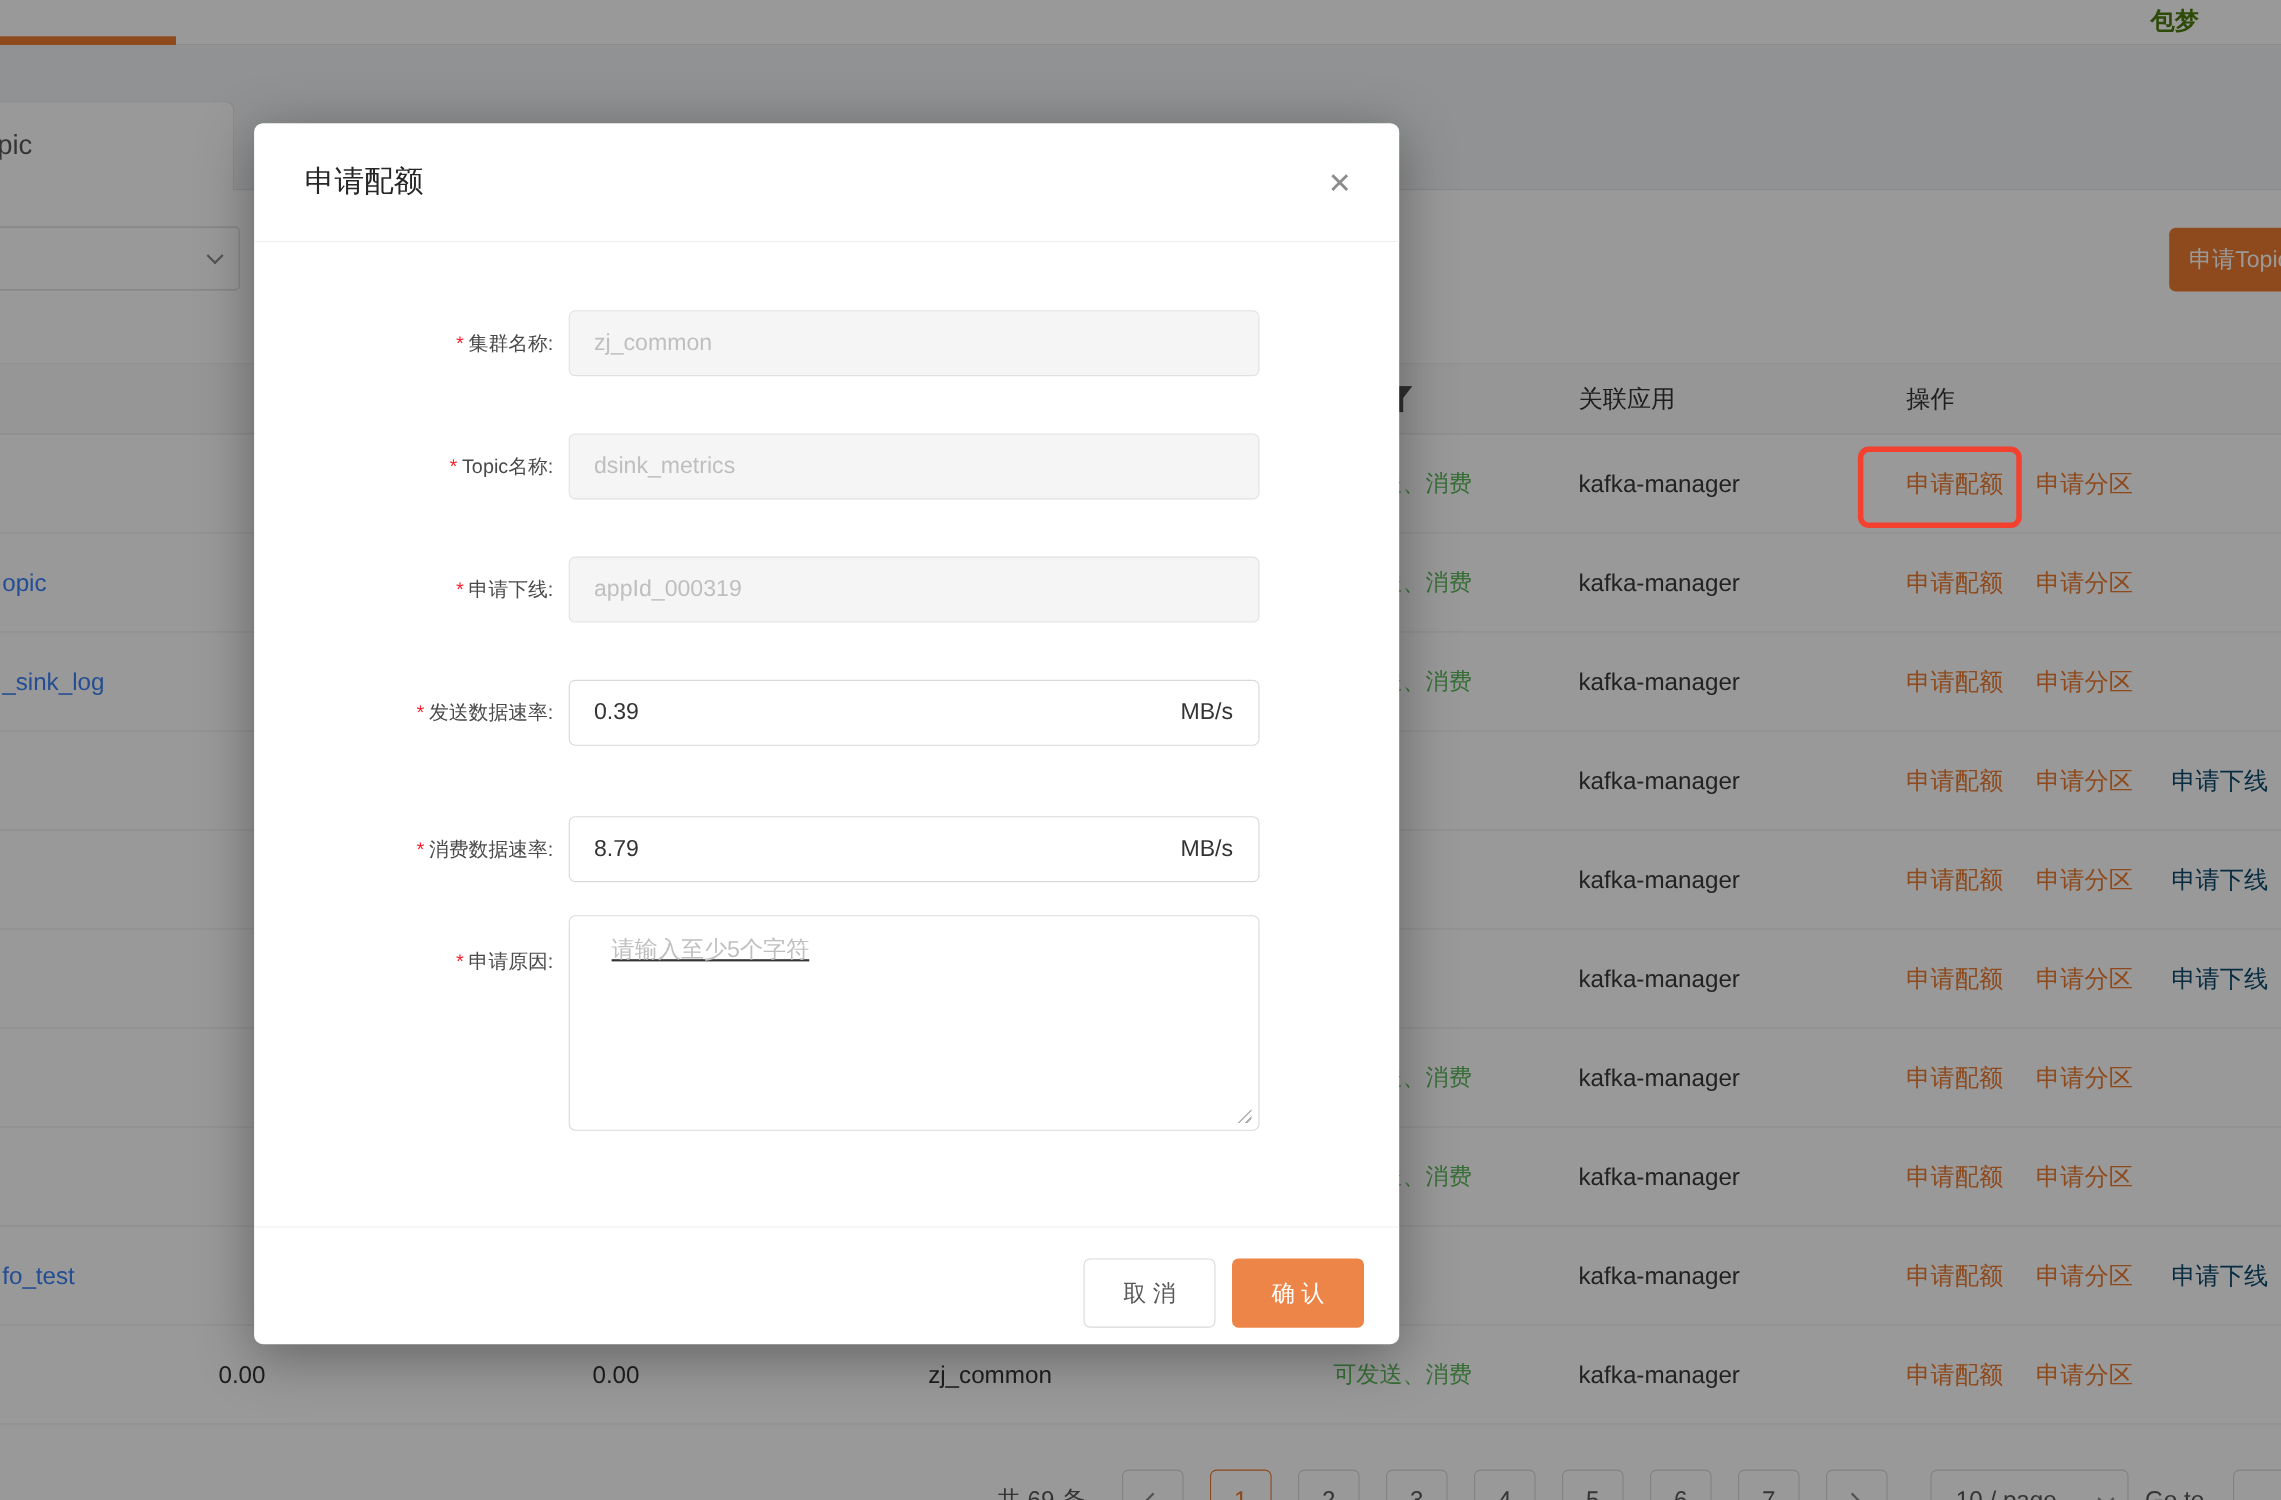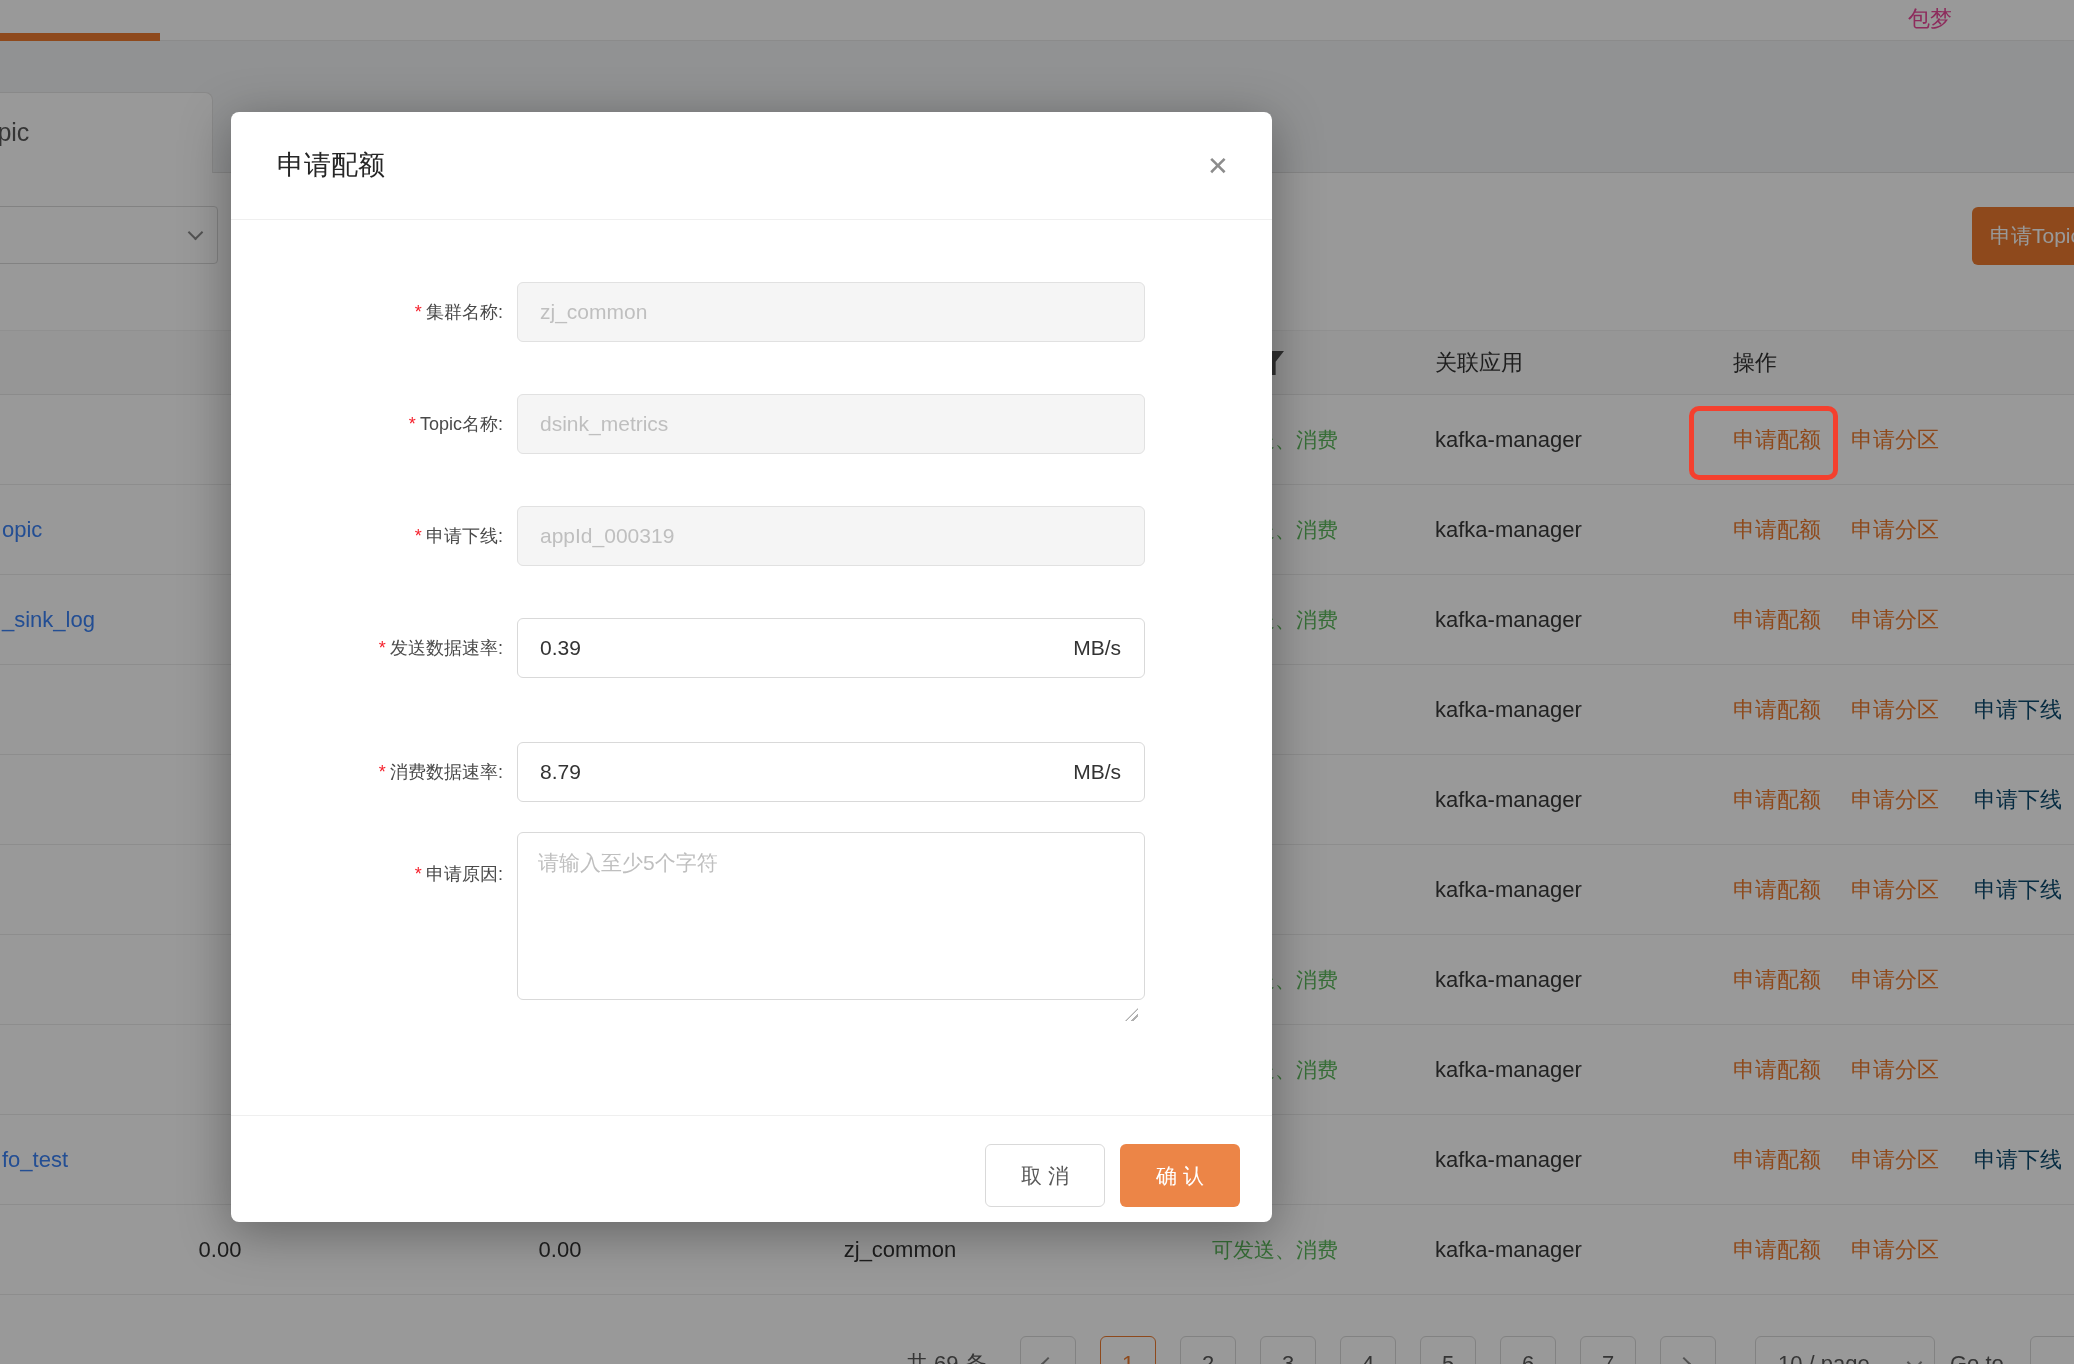--- a/index.html
+++ b/index.html
@@ -5,21 +5,21 @@
   html,body{margin:0;padding:0;background:#ddd;}
   .screen{
     position:relative;width:2074px;height:1364px;overflow:hidden;background:#fff;
     font-family:"Liberation Sans","DejaVu Sans",sans-serif;color:#333;
   }
   .screen *{box-sizing:border-box;}
 
   
   .bg{position:absolute;inset:0;z-index:1;}
   .topbar{position:absolute;left:0;top:0;width:2074px;height:41px;background:#fff;border-bottom:1px solid #E8E8E8;}
-  .topbar .username{position:absolute;left:1908px;top:0;line-height:38px;font-size:22px;color:#ec4899;white-space:nowrap;}
+  .topbar .username{position:absolute;left:1955px;top:0;line-height:38px;font-size:22px;color:#4d7c0f;white-space:nowrap;font-weight:bold;}
   .nav-indicator{position:absolute;left:0;top:33px;width:160px;height:8px;background:#ED7B2F;}
   .tabbar{position:absolute;left:0;top:41px;width:2074px;height:132px;background:#F2F3F5;border-bottom:1px solid #E0E0E0;}
   .tab{position:absolute;left:-64px;top:51px;width:277px;height:81px;background:#fff;border:1px solid #E4E4E4;border-bottom:none;border-radius:8px 8px 0 0;}
   .tab span{position:absolute;left:34px;top:0;line-height:79px;font-size:25px;color:#595959;white-space:nowrap;}
   .content{position:absolute;left:0;top:173px;width:2074px;height:1191px;background:#fff;}
 
   .cluster-select{position:absolute;left:-80px;top:33px;width:298px;height:58px;background:#fff;border:1px solid #D9D9D9;border-radius:4px;}
   .chev-down{position:absolute;width:11px;height:11px;border-right:2px solid #8A8A8A;border-bottom:2px solid #8A8A8A;transform:rotate(45deg);}
   .cluster-select .chev-down{right:16px;top:20px;}
   .apply-topic-btn{position:absolute;left:1972px;top:34px;width:140px;height:58px;background:#ED7B2F;border:none;border-radius:6px;color:#fff;font-size:21px;text-align:left;padding:0 0 0 18px;white-space:nowrap;overflow:hidden;font-family:inherit;}
@@ -69,21 +69,21 @@
   .m-close{position:absolute;right:36px;top:36px;width:36px;height:36px;line-height:36px;text-align:center;font-size:26px;color:#8C8C8C;cursor:pointer;}
   .f-row{position:absolute;left:0;width:100%;height:60px;}
   .f-label{position:absolute;left:0;top:0;width:272px;text-align:right;line-height:60px;font-size:18px;color:#4A4A4A;white-space:nowrap;}
   .req{color:#F5222D;margin-right:5px;}
   .input-wrap{position:absolute;left:286px;top:0;width:628px;height:60px;}
   .input-wrap input{width:100%;height:60px;border:1px solid #D9D9D9;border-radius:6px;padding:0 22px;font-size:21px;color:#333;background:#fff;font-family:inherit;outline:none;}
   .input-wrap input:disabled{background:#F5F5F5;border-color:#E1E1E1;color:#BFBFBF;-webkit-text-fill-color:#BFBFBF;}
   .suffix{position:absolute;right:24px;top:0;line-height:60px;font-size:21px;color:#333;}
   .f-row.area{height:196px;}
   .f-row.area .f-label{line-height:21px;top:32px;}
-  .input-wrap textarea{width:628px;height:168px;border:1px solid #D9D9D9;border-radius:6px;padding:16px 20px;font-size:21px;color:#333;font-family:inherit;resize:none;outline:none;}
+  .input-wrap textarea{width:628px;height:196px;border:1px solid #D9D9D9;border-radius:6px;padding:16px 38px;font-size:21px;color:#333;font-family:inherit;resize:none;outline:none;text-decoration:underline;}
   .input-wrap textarea::placeholder{color:#BFBFBF;}
   .resize-handle{position:absolute;right:7px;bottom:-129px;width:13px;height:13px;pointer-events:none;
     background:repeating-linear-gradient(-45deg,transparent,transparent 3px,#AFAFAF 3px,#AFAFAF 5px);
     clip-path:polygon(100% 0,100% 100%,0 100%);}
   .m-foot{position:absolute;left:0;bottom:0;width:100%;height:107px;border-top:1px solid #EFEFEF;}
   .btn-cancel{position:absolute;left:754px;top:28px;width:120px;height:63px;background:#fff;border:1px solid #D9D9D9;border-radius:6px;font-size:21px;color:#595959;font-family:inherit;}
   .btn-confirm{position:absolute;left:889px;top:28px;width:120px;height:63px;background:#EC8547;border:none;border-radius:6px;font-size:21px;color:#fff;font-family:inherit;}
 </style>
 </head>
 <body>

